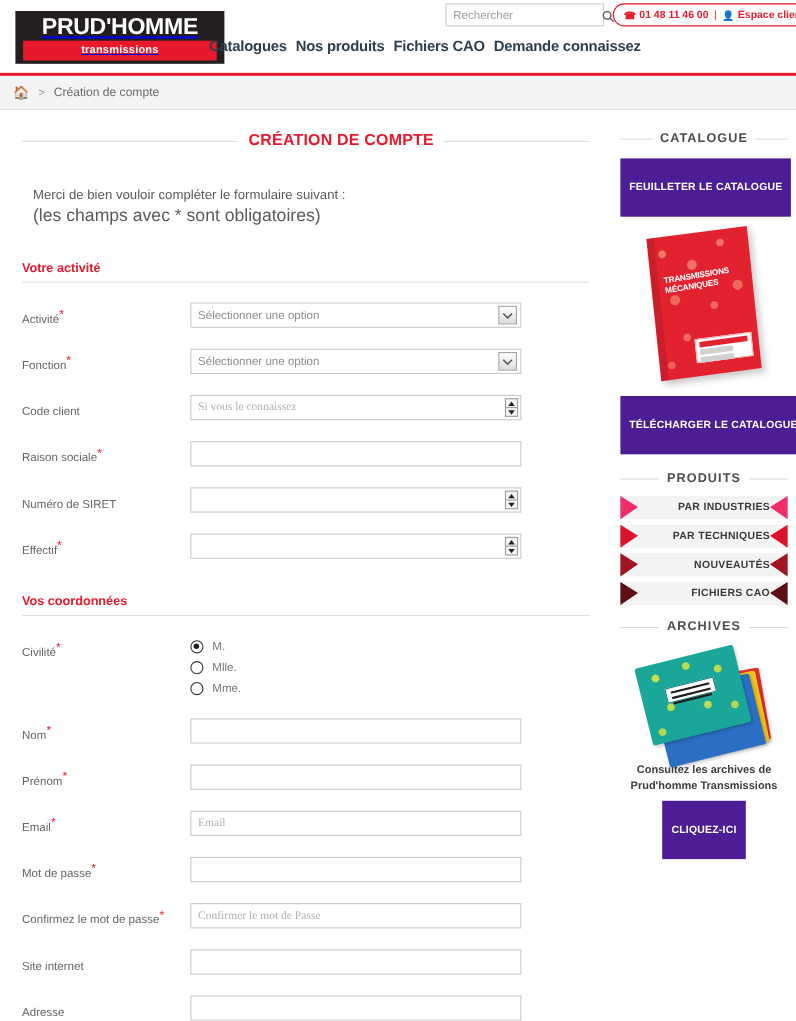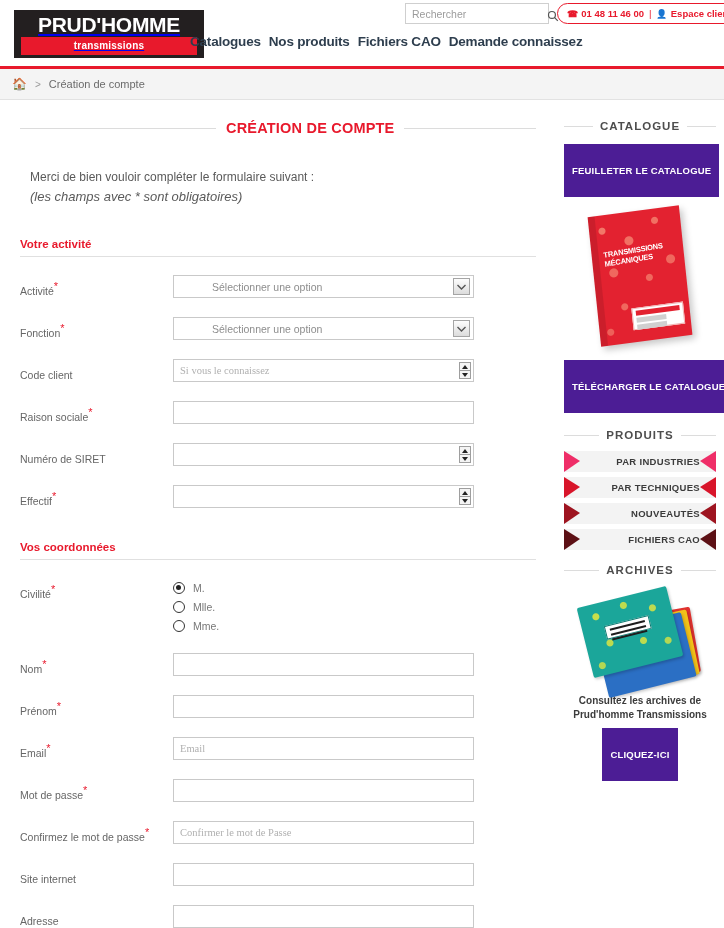--- a/index.html
+++ b/index.html
@@ -159,21 +159,21 @@
     letter-spacing: 0.2px;
     white-space: nowrap;
   }
 
   .intro {
     margin: 32px 0 0 30px;
     font-size: 12px;
     line-height: 19px;
     color: #5a5a5a;
   }
-  .intro .sub { font-style: italic; font-size: 13px; }
+  .intro .sub { font-size: 16px; }
 
   
   .section-head {
     margin: 32px 20px 0 20px;
     color: #e8192c;
     font-size: 11.5px;
     font-weight: bold;
     padding-bottom: 6px;
     border-bottom: 1px solid #e0e0e0;
   }
@@ -216,21 +216,20 @@
     background: #fff;
     display: flex;
     align-items: center;
     position: relative;
   }
   .sel-wrap .sel-text {
     flex: 1;
     padding-left: 6px;
     font-size: 10.5px;
     color: #8d8d8d;
-    margin-left: 32px;
   }
   .sel-btn {
     width: 17px; height: 17px;
     margin-right: 3px;
     background: linear-gradient(#fdfdfd, #dcdcdc);
     border: 1px solid #a5a5a5;
     display: flex;
     align-items: center;
     justify-content: center;
   }

